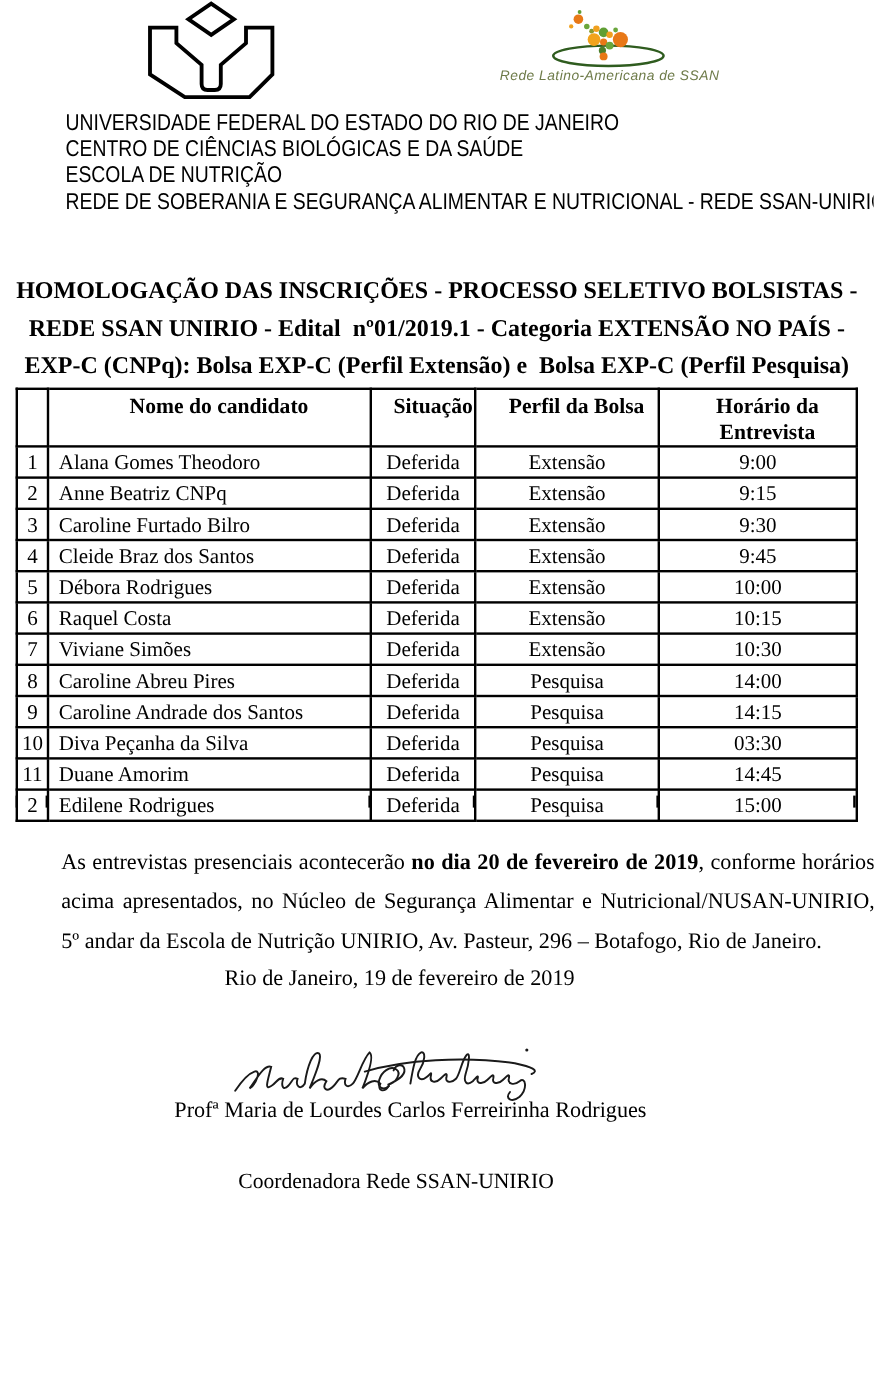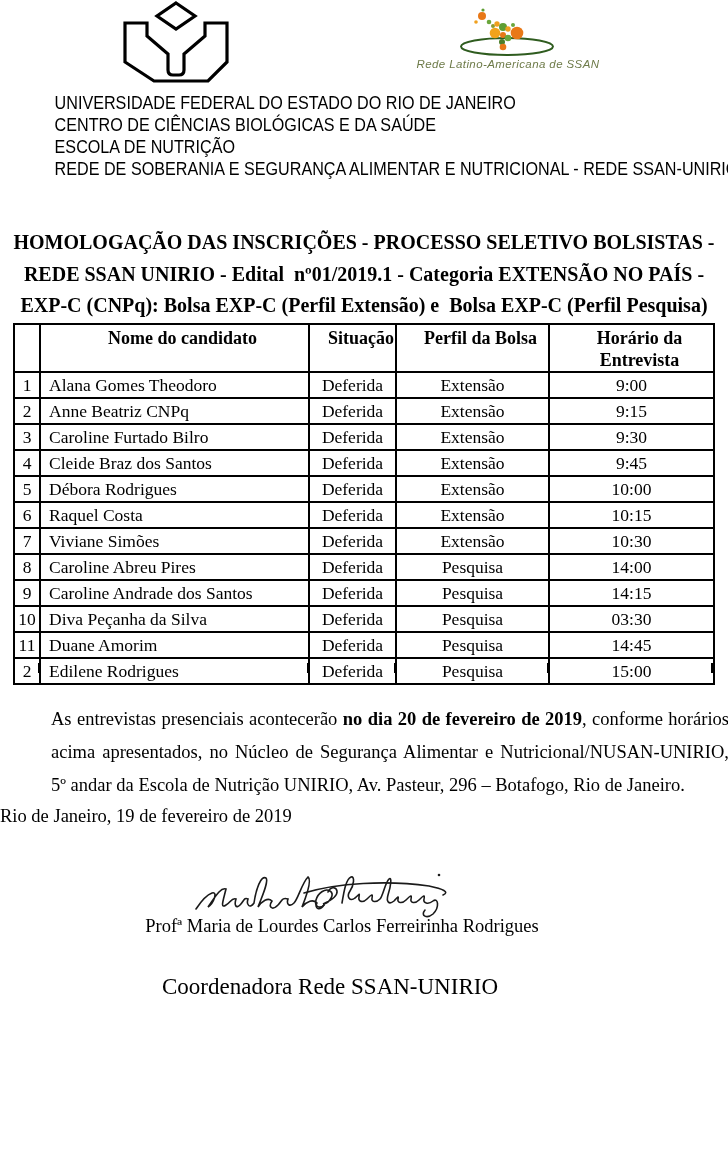--- a/index.html
+++ b/index.html
@@ -40,26 +40,26 @@
     font-size:17.5px;height:24px;padding:0 2px;text-align:center;line-height:20px;
   }
   table.cand td.name{text-align:left;padding-left:8px;}
   .stub{position:absolute;top:663px;width:2px;height:10px;background:#000;}
   
   .body-par{
     position:absolute;top:684px;left:25px;width:678px;
     font-size:18.5px;line-height:33px;text-align:justify;margin-left:26px;
   }
   .date-line{
-    position:absolute;top:806px;left:0;width:666px;text-align:left;font-size:18.5px;
+    position:absolute;top:806px;left:0;width:666px;text-align:center;font-size:18.5px;
   }
   
   .sig-svg{position:absolute;left:192px;top:856px;width:290px;height:72px;}
   .sig-name{position:absolute;top:916px;left:0;width:660px;text-align:center;font-size:18.5px;margin-left:12px;}
-  .sig-role{position:absolute;top:974px;left:0;width:660px;text-align:center;font-size:23px;}
+  .sig-role{position:absolute;top:974px;left:0;width:660px;text-align:center;font-size:18px;}
 </style>
 </head>
 <body>
 
 <div class="page">
 
   <svg class="logo-unirio" viewBox="0 0 115 90" xmlns="http://www.w3.org/2000/svg">
     <path d="M5,23 L27,23 L27,36 L48,54 L48,70 Q48,75 53,75 L59,75 Q64,75 64,70 L64,54 L85,36 L85,23 L107,23 L107,62 L88,81 L34,81 L5,62 Z" fill="#ffffff" stroke="#000000" stroke-width="3.2" stroke-linejoin="miter"></path>
     <path d="M56,3 L75,16 L56,29 L37,16 Z" fill="#ffffff" stroke="#000000" stroke-width="3.2" stroke-linejoin="miter"></path>
   </svg>

